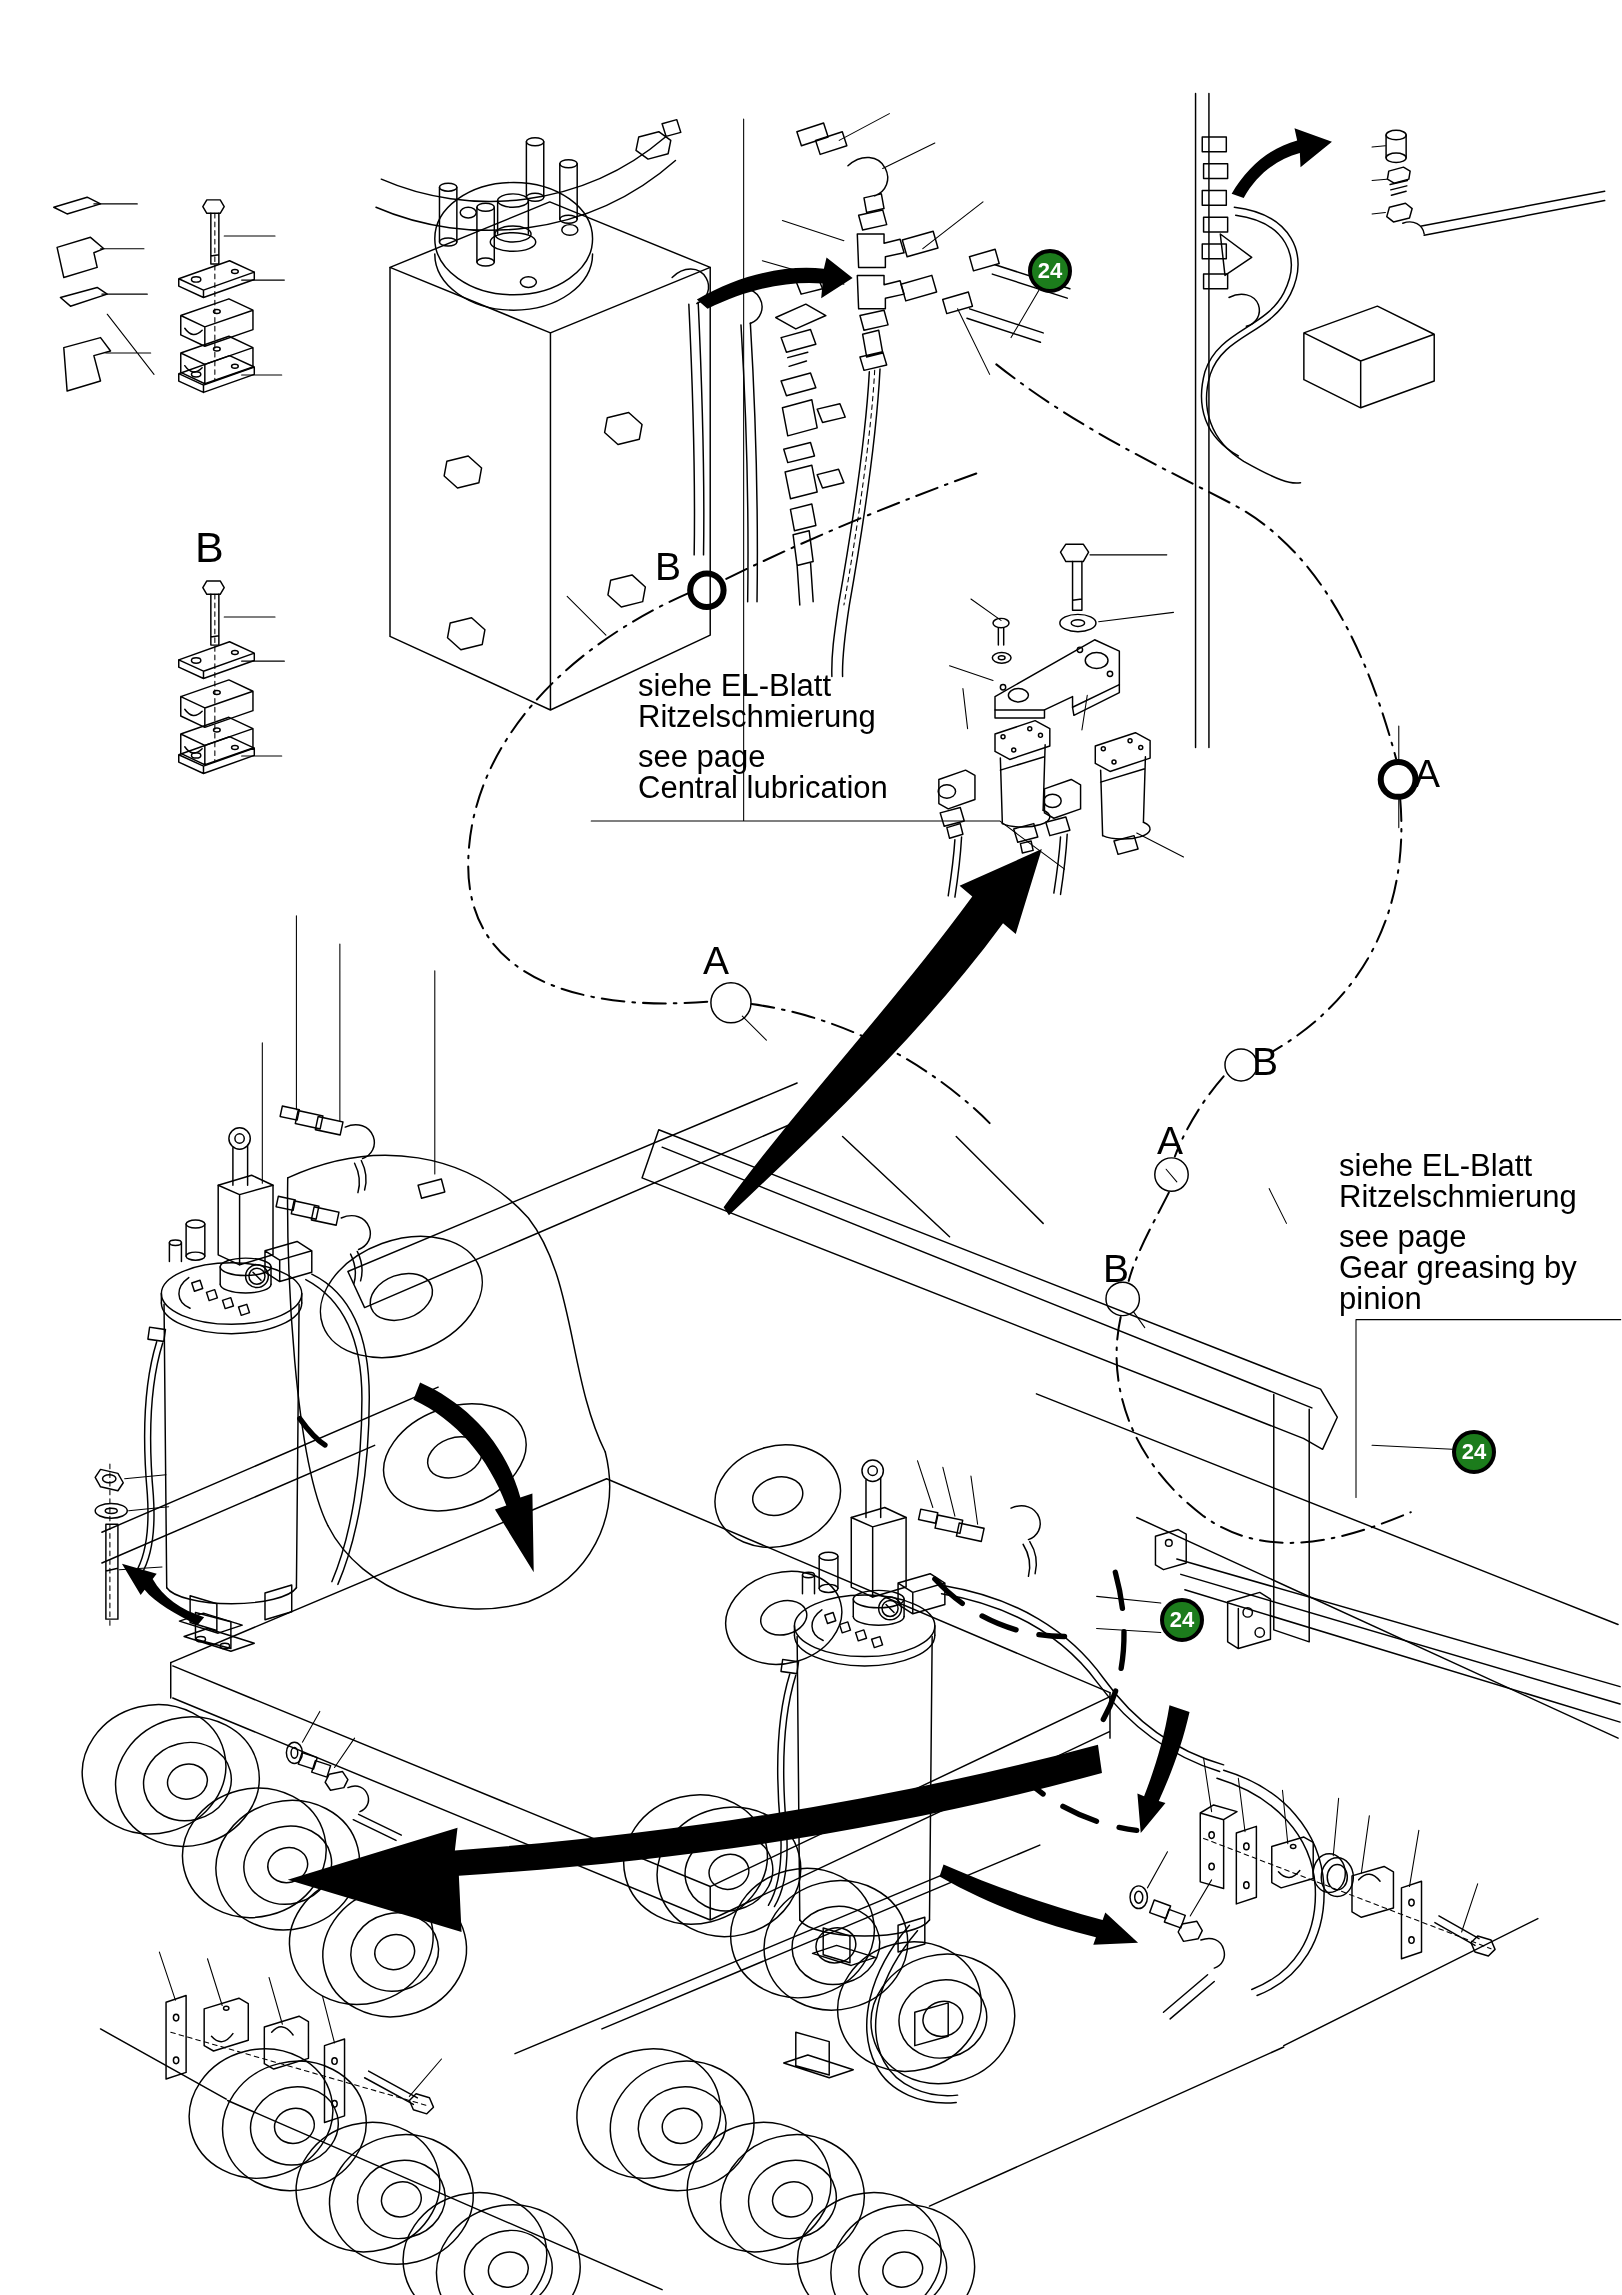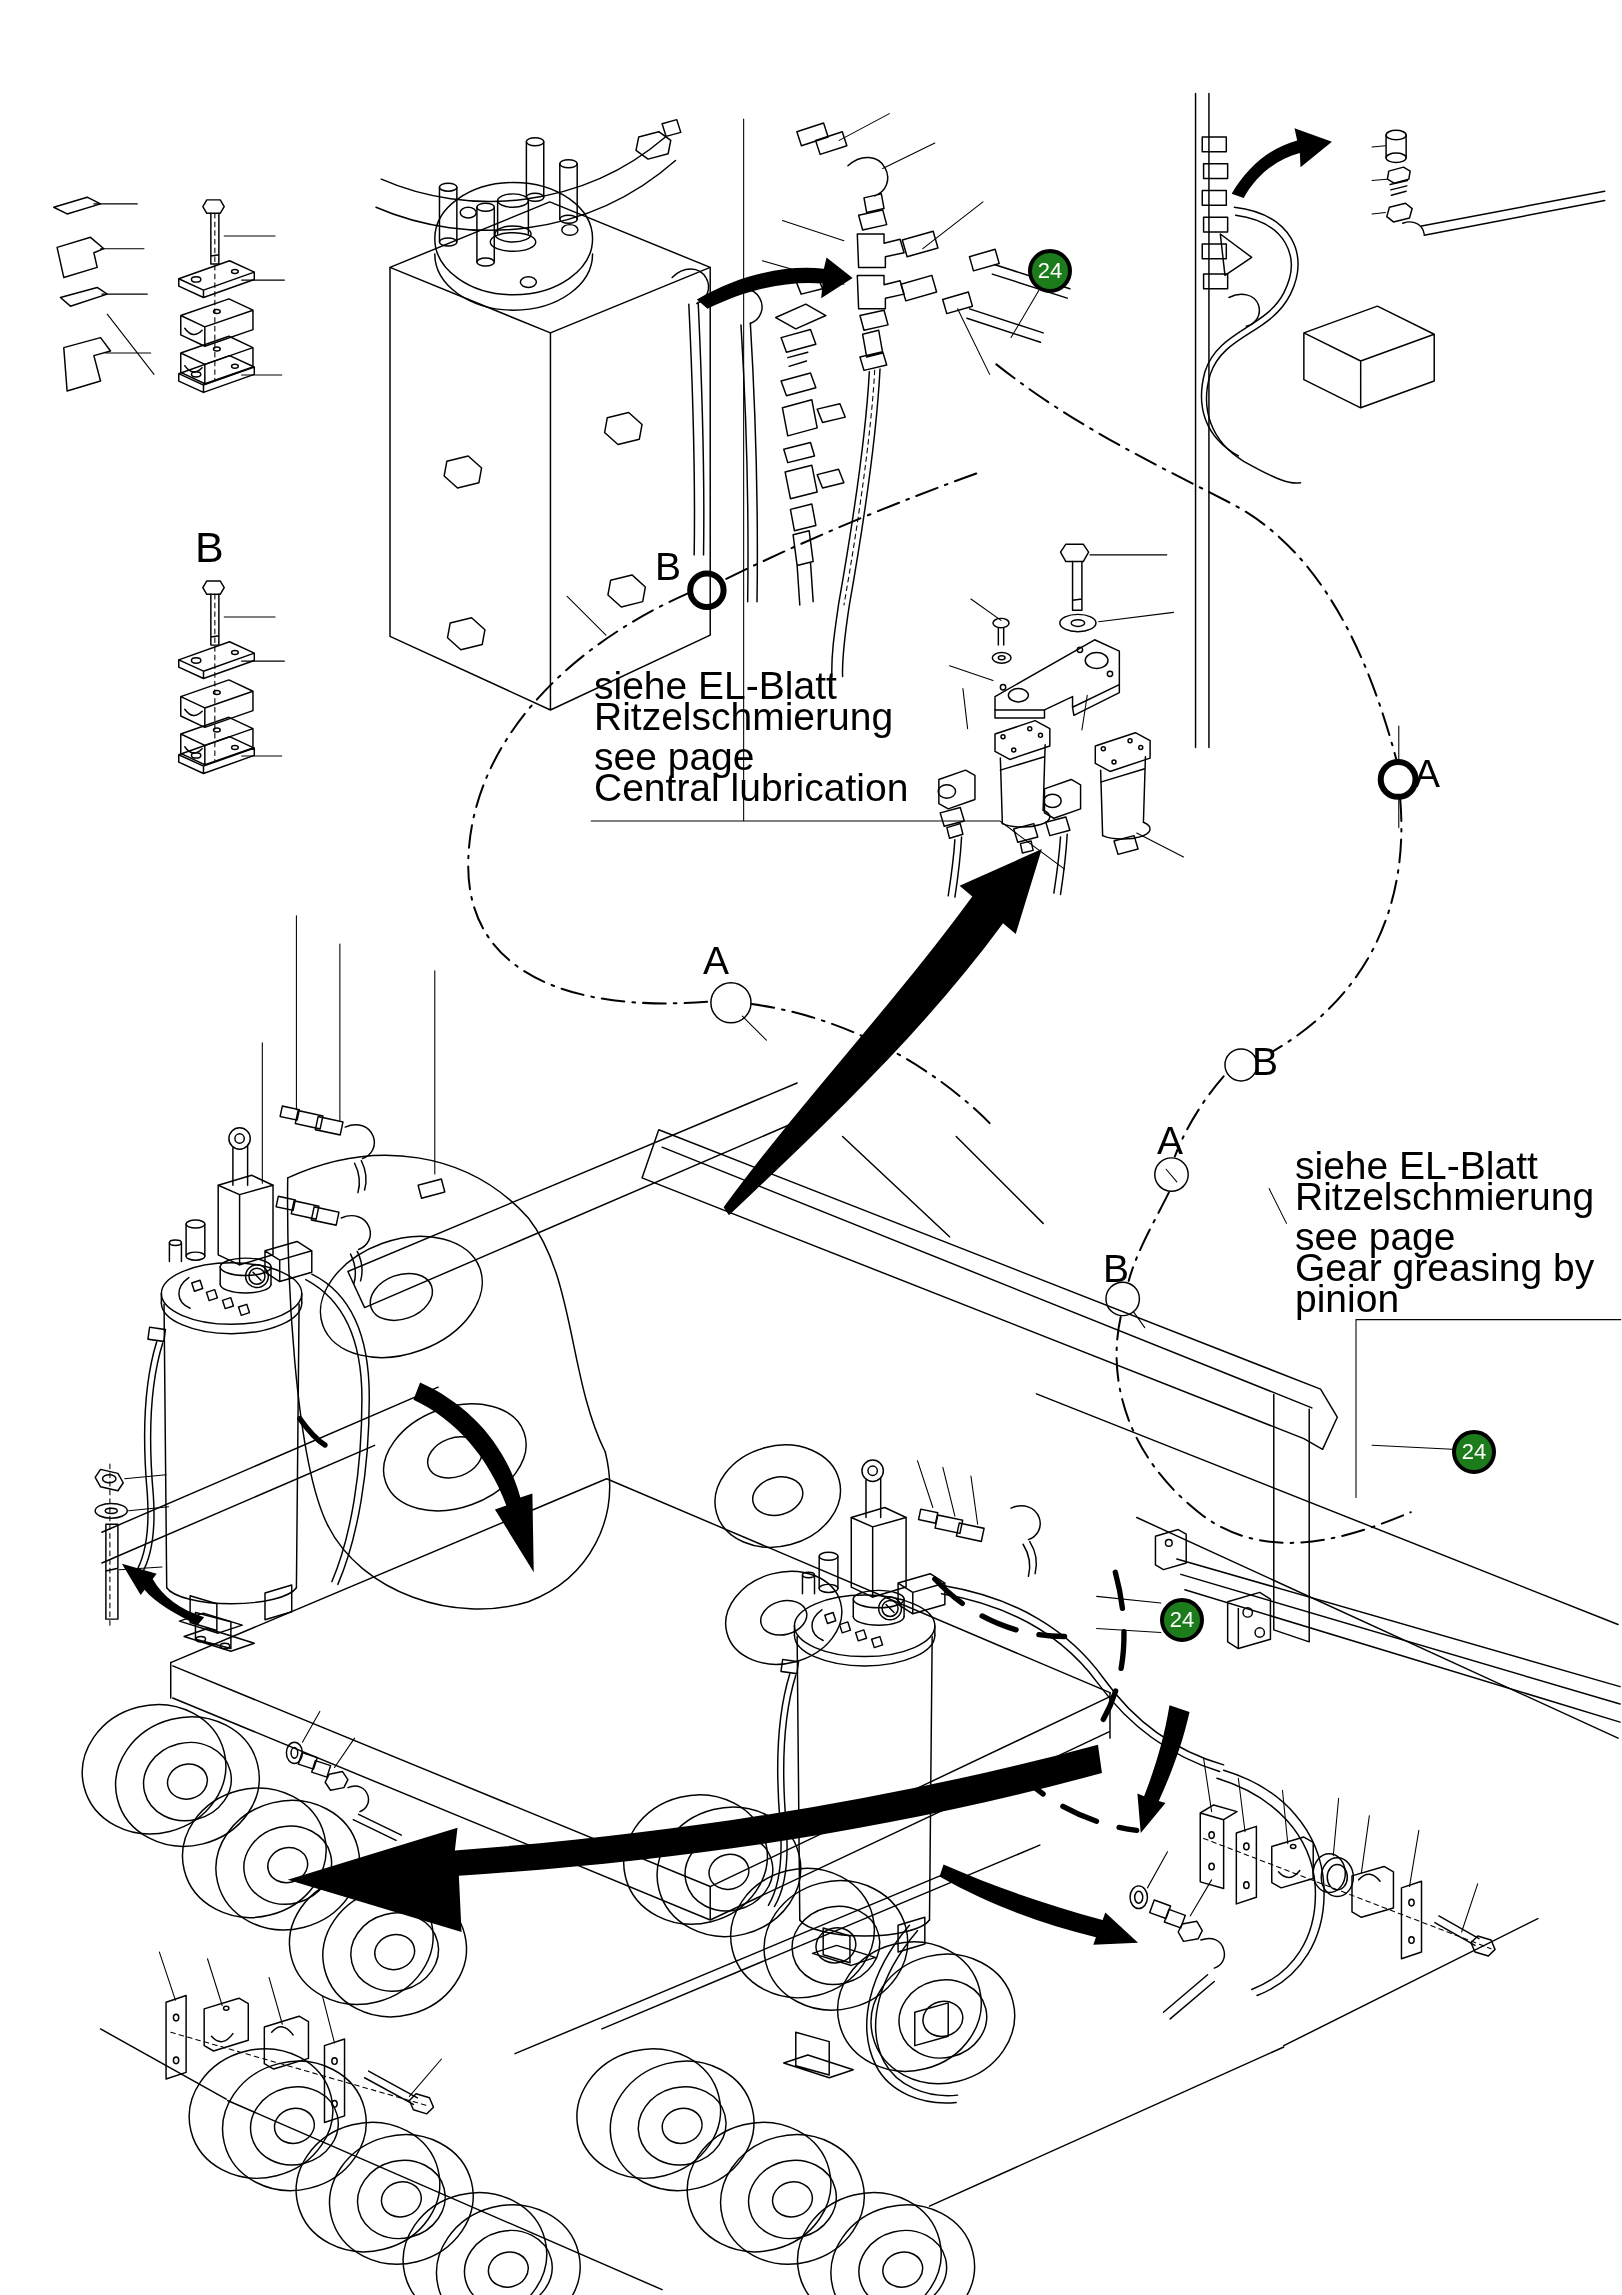--- a/index.html
+++ b/index.html
@@ -9,22 +9,22 @@
   svg *{stroke:#000;fill:none;stroke-width:2.2;stroke-linecap:round;stroke-linejoin:round;}
   svg .arrow{fill:#000;stroke:none;}
   svg .dash{stroke-dasharray:7 6;stroke-width:1.6;}
   svg .dashdot{stroke-dasharray:34 12 4 12;stroke-width:3;}
   svg .bolddash{stroke-width:8;stroke-dasharray:55 35;}
   svg .thin{stroke-width:1.6;}
   svg .thickring{stroke-width:9;}
   .marker-letter{position:absolute;color:#000;font-size:39px;line-height:39px;font-family:"Liberation Sans",sans-serif;}
   .badge{position:absolute;width:44px;height:44px;border-radius:50%;box-sizing:border-box;
          border:4.7px solid #000;display:flex;align-items:center;justify-content:center;
-         font-size:22px;color:#fff;}
-  .note{position:absolute;color:#000;font-size:39px;line-height:31px;white-space:nowrap;}
+         font-size:22px;color:#fff;font-weight:bold;}
+  .note{position:absolute;color:#000;font-size:31px;line-height:31px;white-space:nowrap;margin-left:44px;}
   .note .gap{margin-top:9.4px;}
 </style>
 </head>
 <body>
 
 <div id="stage">
 
 <svg width="1623" height="2295" viewBox="0 0 2427 3433">
 <defs>
   <g id="wheel">

